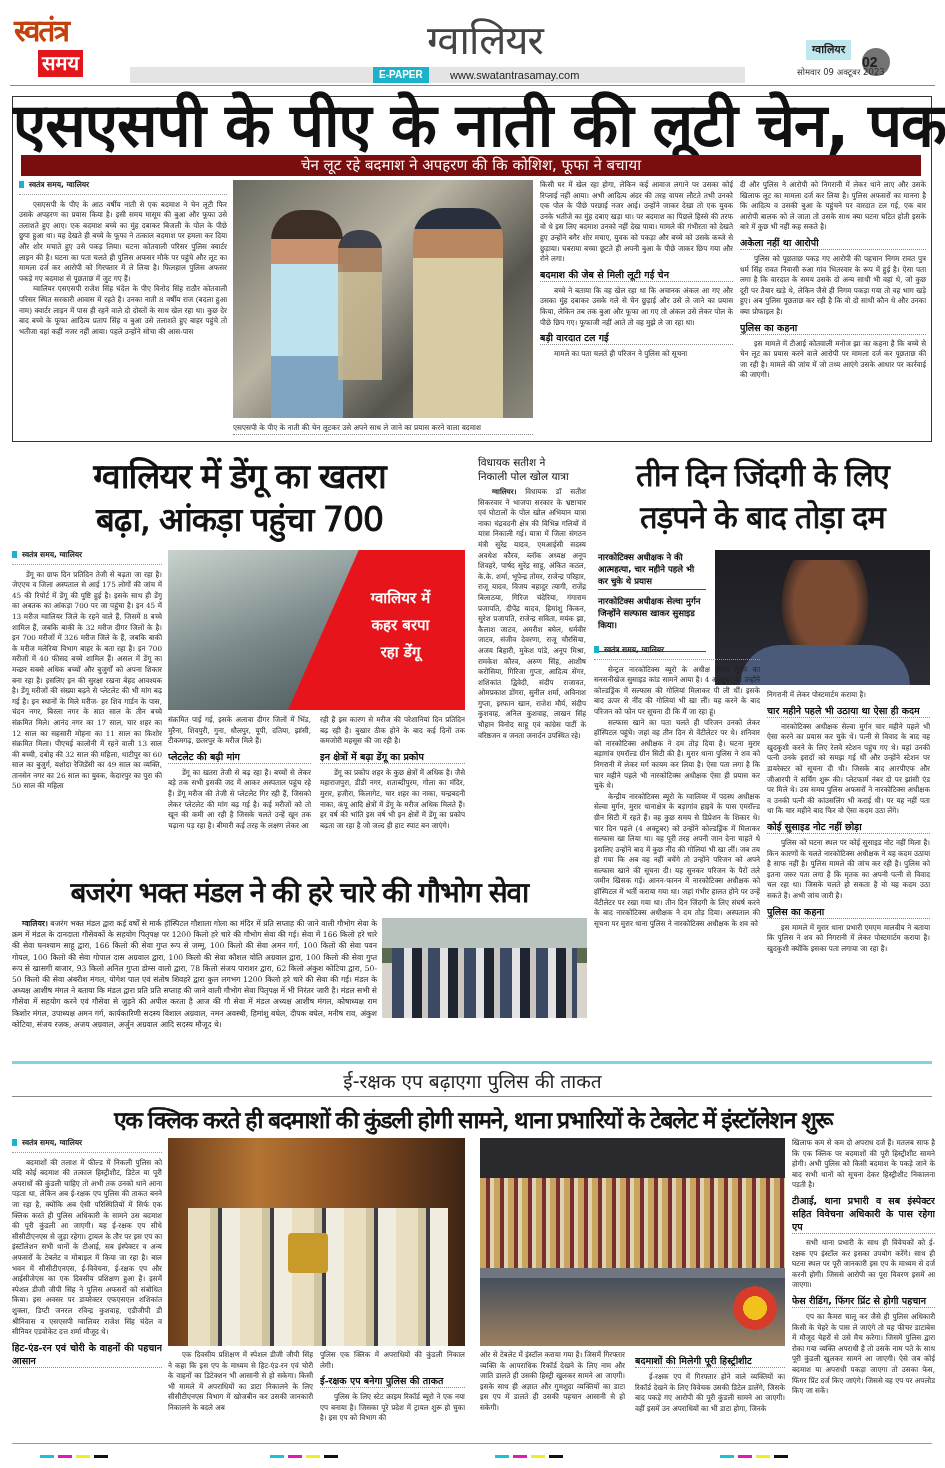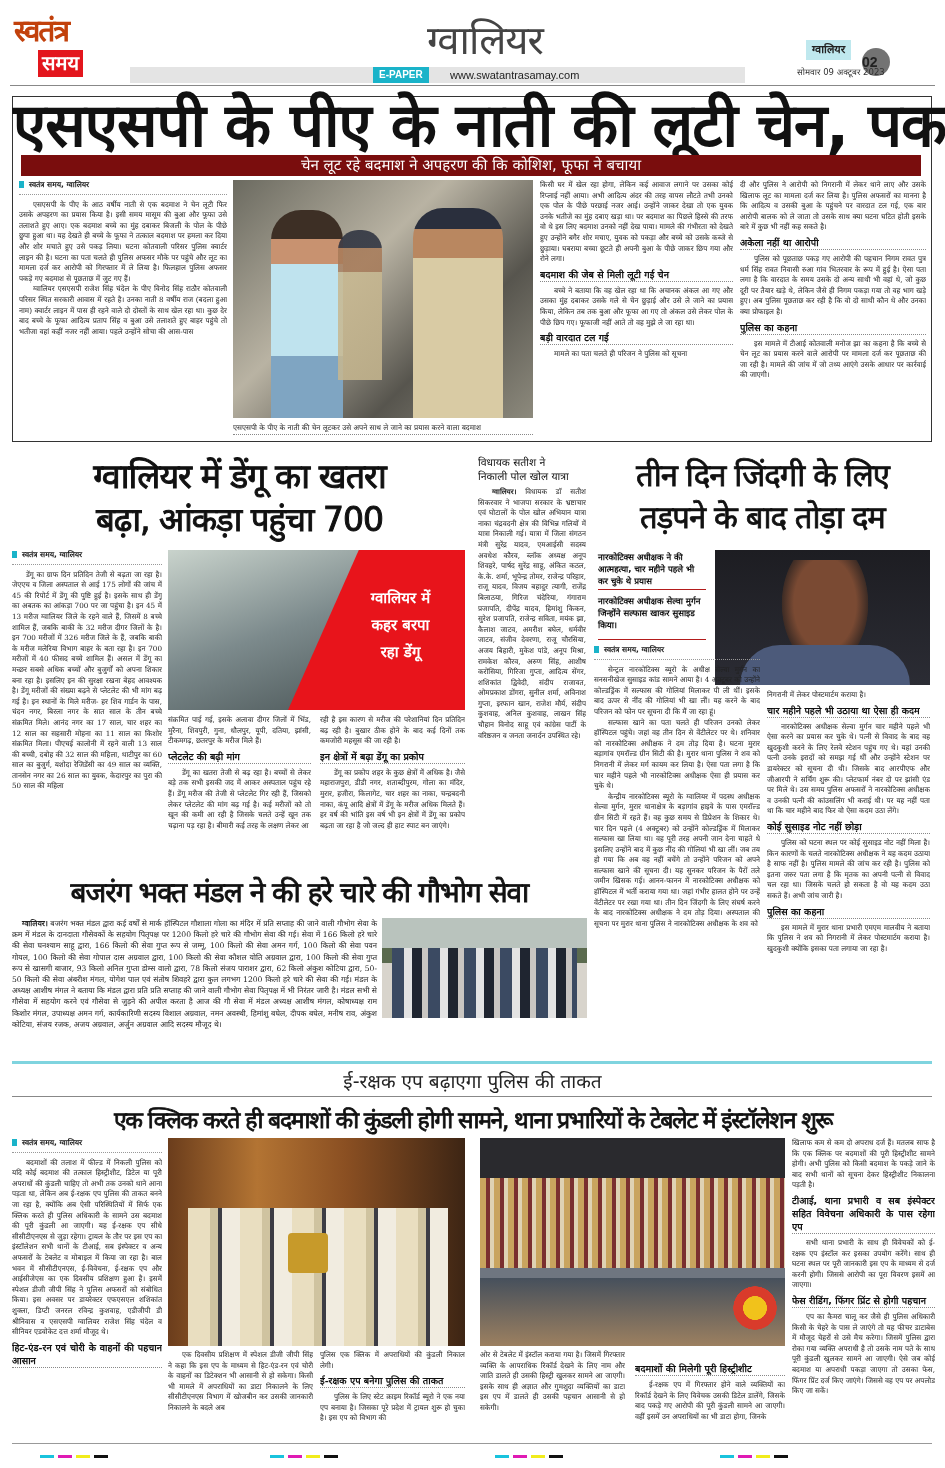--- a/index.html
+++ b/index.html
@@ -105,21 +105,21 @@
   <div class="txt" style="margin-top:4px;height:375px">
     <p><b>ग्वालियर।</b> <span>विधायक डॉ सतीश सिकरवार ने भाजपा सरकार के भ्रष्टाचार एवं घोटालों के पोल खोल अभियान यात्रा नाका चंद्रवदनी क्षेत्र की विभिन्न गलियों में यात्रा निकाली गई। यात्रा में जिला संगठन मंत्री सुरेंद्र यादव, एमआईसी सदस्य अवधेश कौरव, ब्लॉक अध्यक्ष अनूप शिवहरे, पार्षद सुरेंद्र साहू, अंकित कठल, के.के. शर्मा, भूपेन्द्र तोमर, राजेन्द्र परिहार, राजू यादव, विजय बहादुर त्यागी, राजेंद्र बिलाठया, गिरिज चंदेरिया, गंगाराम प्रजापति, दीपेंद्र यादव, हिमांशु किकन, सुरेश प्रजापति, राजेन्द्र सविता, मयंक झा, कैलाश जाटव, अमरीश बघेल, धर्मवीर जाटव, संजीव देवरणा, राजू चौरसिया, अजय बिहारी, मुकेश पांडे, अनूप मिश्रा, रामकेश कौरव, अरुण सिंह, आशीष करोसिया, गिरिजा गुप्ता, आदित्य सेंगर, शशिकांत द्विवेदी, संदीप राजावत, ओमप्रकाश डोंगरा, सुनील शर्मा, अविनाश गुप्ता, इरफान खान, राजेश मौर्य, संदीप कुशवाह, अनिल कुशवाह, लाखन सिंह चौहान विनोद साहू एवं कांग्रेस पार्टी के वरिष्ठजन व जनता जनार्दन उपस्थित रहे।</span></p>
   </div>
 </div>
 
 <div class="abs" style="left:590px;top:455px;width:345px;height:590px">
   <div class="abs hl" style="left:0;top:0;width:345px;text-align:center;font-size:31px;line-height:40px;font-weight:normal;-webkit-text-stroke:.8px #111">तीन दिन जिंदगी के लिए</div>
   <div class="abs hl" style="left:0;top:42px;width:345px;text-align:center;font-size:31px;line-height:40px;font-weight:normal;-webkit-text-stroke:.8px #111">तड़पने के बाद तोड़ा दम</div>
 
   <div class="abs" style="left:8px;top:96px;width:108px;font:bold 8.5px/12px 'DejaVu Sans',sans-serif;color:#111;border-bottom:1.5px solid #b31b1b;padding-bottom:2px">नारकोटिक्स अधीक्षक ने की आत्महत्या, चार महीने पहले भी कर चुके थे प्रयास</div>
-  <div class="abs" style="left:8px;top:140px;width:108px;font:bold 8.5px/12px 'DejaVu Sans',sans-serif;color:#111;border-bottom:1.5px solid #b31b1b;padding-bottom:8px">नारकोटिक्स अधीक्षक सेल्वा मुर्गन जिन्होंने सल्फास खाकर सुसाइड किया।</div>
+  <div class="abs" style="left:8px;top:140px;width:108px;font:bold 8.5px/12px 'DejaVu Sans',sans-serif;color:#111;border-bottom:1.5px solid #b31b1b;padding-bottom:20px">नारकोटिक्स अधीक्षक सेल्वा मुर्गन जिन्होंने सल्फास खाकर सुसाइड किया।</div>
 
   <div class="abs photo" style="left:125px;top:95px;width:215px;height:135px;background:linear-gradient(#1d1d22,#2b2c34)">
     <div class="abs" style="left:55px;top:10px;width:110px;height:125px;background:radial-gradient(ellipse at 50% 35%,#7a4a33 0 40%,#3e2c25 55%,transparent 56%)"></div>
     <div class="abs" style="left:25px;top:95px;width:170px;height:40px;background:#4c5a7a;border-radius:40px 40px 0 0"></div>
   </div>
 
   <div class="abs txt" style="left:4px;top:190px;width:166px;height:400px">
     <div class="byline">स्वतंत्र समय, ग्वालियर</div>
     <p>सेन्ट्रल नारकोटिक्स ब्यूरो के अधीक्ष सेल्वा मुर्गन का सनसनीखेज सुसाइड कांड सामने आया है। 4 अक्टूबर को उन्होंने कोल्डड्रिंक में सल्फास की गोलियां मिलाकर पी ली थीं। इसके बाद ऊपर से नींद की गोलियां भी खा लीं। यह करने के बाद परिजन को फोन पर सूचना दी कि मैं जा रहा हूं।</p>
     <p>सल्फास खाने का पता चलते ही परिजन उनको लेकर हॉस्पिटल पहुंचे। जहां वह तीन दिन से वेंटीलेटर पर थे। शनिवार को नारकोटिक्स अधीक्षक ने दम तोड़ दिया है। घटना मुरार बड़ागांव एमरॉल्ड ग्रीन सिटी की है। मुरार थाना पुलिस ने शव को निगरानी में लेकर मर्ग कायम कर लिया है। ऐसा पता लगा है कि चार महीने पहले भी नारकोटिक्स अधीक्षक ऐसा ही प्रयास कर चुके थे।</p>
@@ -172,21 +172,21 @@
 
 <div class="abs photo" style="left:480px;top:1138px;width:305px;height:208px;background:linear-gradient(#2a2a2e 0 20%,#7d2b2b 20% 60%,#6f7680 60%)">
   <div class="abs" style="left:0;top:40px;width:305px;height:90px;background:repeating-linear-gradient(90deg,#c9a45e 0 6px,#7a2f2f 6px 10px,#dfd2b3 10px 14px)"></div>
   <div class="abs" style="left:0;top:140px;width:305px;height:68px;background:linear-gradient(#46505c,#9c8060)"></div>
   <div class="abs" style="left:250px;top:140px;width:50px;height:60px;background:radial-gradient(circle,#f1c21b 0 30%,#d93b2b 31% 55%,transparent 56%)"></div>
 </div>
 <div class="abs txt" style="left:480px;top:1350px;width:145px;height:90px">
   <p style="text-indent:0">ओर से टेबलेट में इंस्टॉल कराया गया है। जिसमें गिरफ्तार व्यक्ति के आपराधिक रिकॉर्ड देखने के लिए नाम और जाति डालते ही उसकी हिस्ट्री खुलकर सामने आ जाएगी। इसके साथ ही अज्ञात और गुमशुदा व्यक्तियों का डाटा इस एप में डालते ही उसकी पहचान आसानी से हो सकेगी।</p>
 </div>
 <div class="abs txt" style="left:635px;top:1350px;width:150px;height:90px">
-  <div class="sub" style="margin-top:12px">बदमाशों की मिलेगी पूरी हिस्ट्रीशीट</div>
+  <div class="sub" style="margin-top:4px">बदमाशों की मिलेगी पूरी हिस्ट्रीशीट</div>
   <p>ई-रक्षक एप में गिरफ्तार होने वाले व्यक्तियों का रिकॉर्ड देखने के लिए विवेचक उसकी डिटेल डालेंगे, जिसके बाद पकड़े गए आरोपी की पूरी कुंडली सामने आ जाएगी। वहीं इसमें उन अपराधियों का भी डाटा होगा, जिनके</p>
 </div>
 <div class="abs txt" style="left:792px;top:1138px;width:143px;height:300px">
   <p style="text-indent:0">खिलाफ कम से कम दो अपराध दर्ज हैं। मतलब साफ है कि एक क्लिक पर बदमाशों की पूरी हिस्ट्रीशीट सामने होगी। अभी पुलिस को किसी बदमाश के पकड़े जाने के बाद सभी थानों को सूचना देकर हिस्ट्रीशीट निकालना पड़ती है।</p>
   <div class="sub">टीआई, थाना प्रभारी व सब इंस्पेक्टर सहित विवेचना अधिकारी के पास रहेगा एप</div>
   <p>सभी थाना प्रभारी के साथ ही विवेचकों को ई-रक्षक एप इंस्टॉल कर इसका उपयोग करेंगे। साथ ही घटना स्थल पर पूरी जानकारी इस एप के माध्यम से दर्ज करनी होगी। जिससे आरोपी का पूरा विवरण इसमें आ जाएगा।</p>
   <div class="sub">फेस रीडिंग, फिंगर प्रिंट से होगी पहचान</div>
   <p>एप का कैमरा चालू कर जैसे ही पुलिस अधिकारी किसी के चेहरे के पास ले जाएंगे तो यह फीचर डाटाबेस में मौजूद चेहरों से उसे मैच करेगा। जिसमें पुलिस द्वारा रोका गया व्यक्ति अपराधी है तो उसके नाम पते के साथ पूरी कुंडली खुलकर सामने आ जाएगी। ऐसे जब कोई बदमाश या अपराधी पकड़ा जाएगा तो उसका फेस, फिंगर प्रिंट दर्ज किए जाएंगे। जिससे वह एप पर अपलोड किए जा सकें।</p>
 </div>
 

